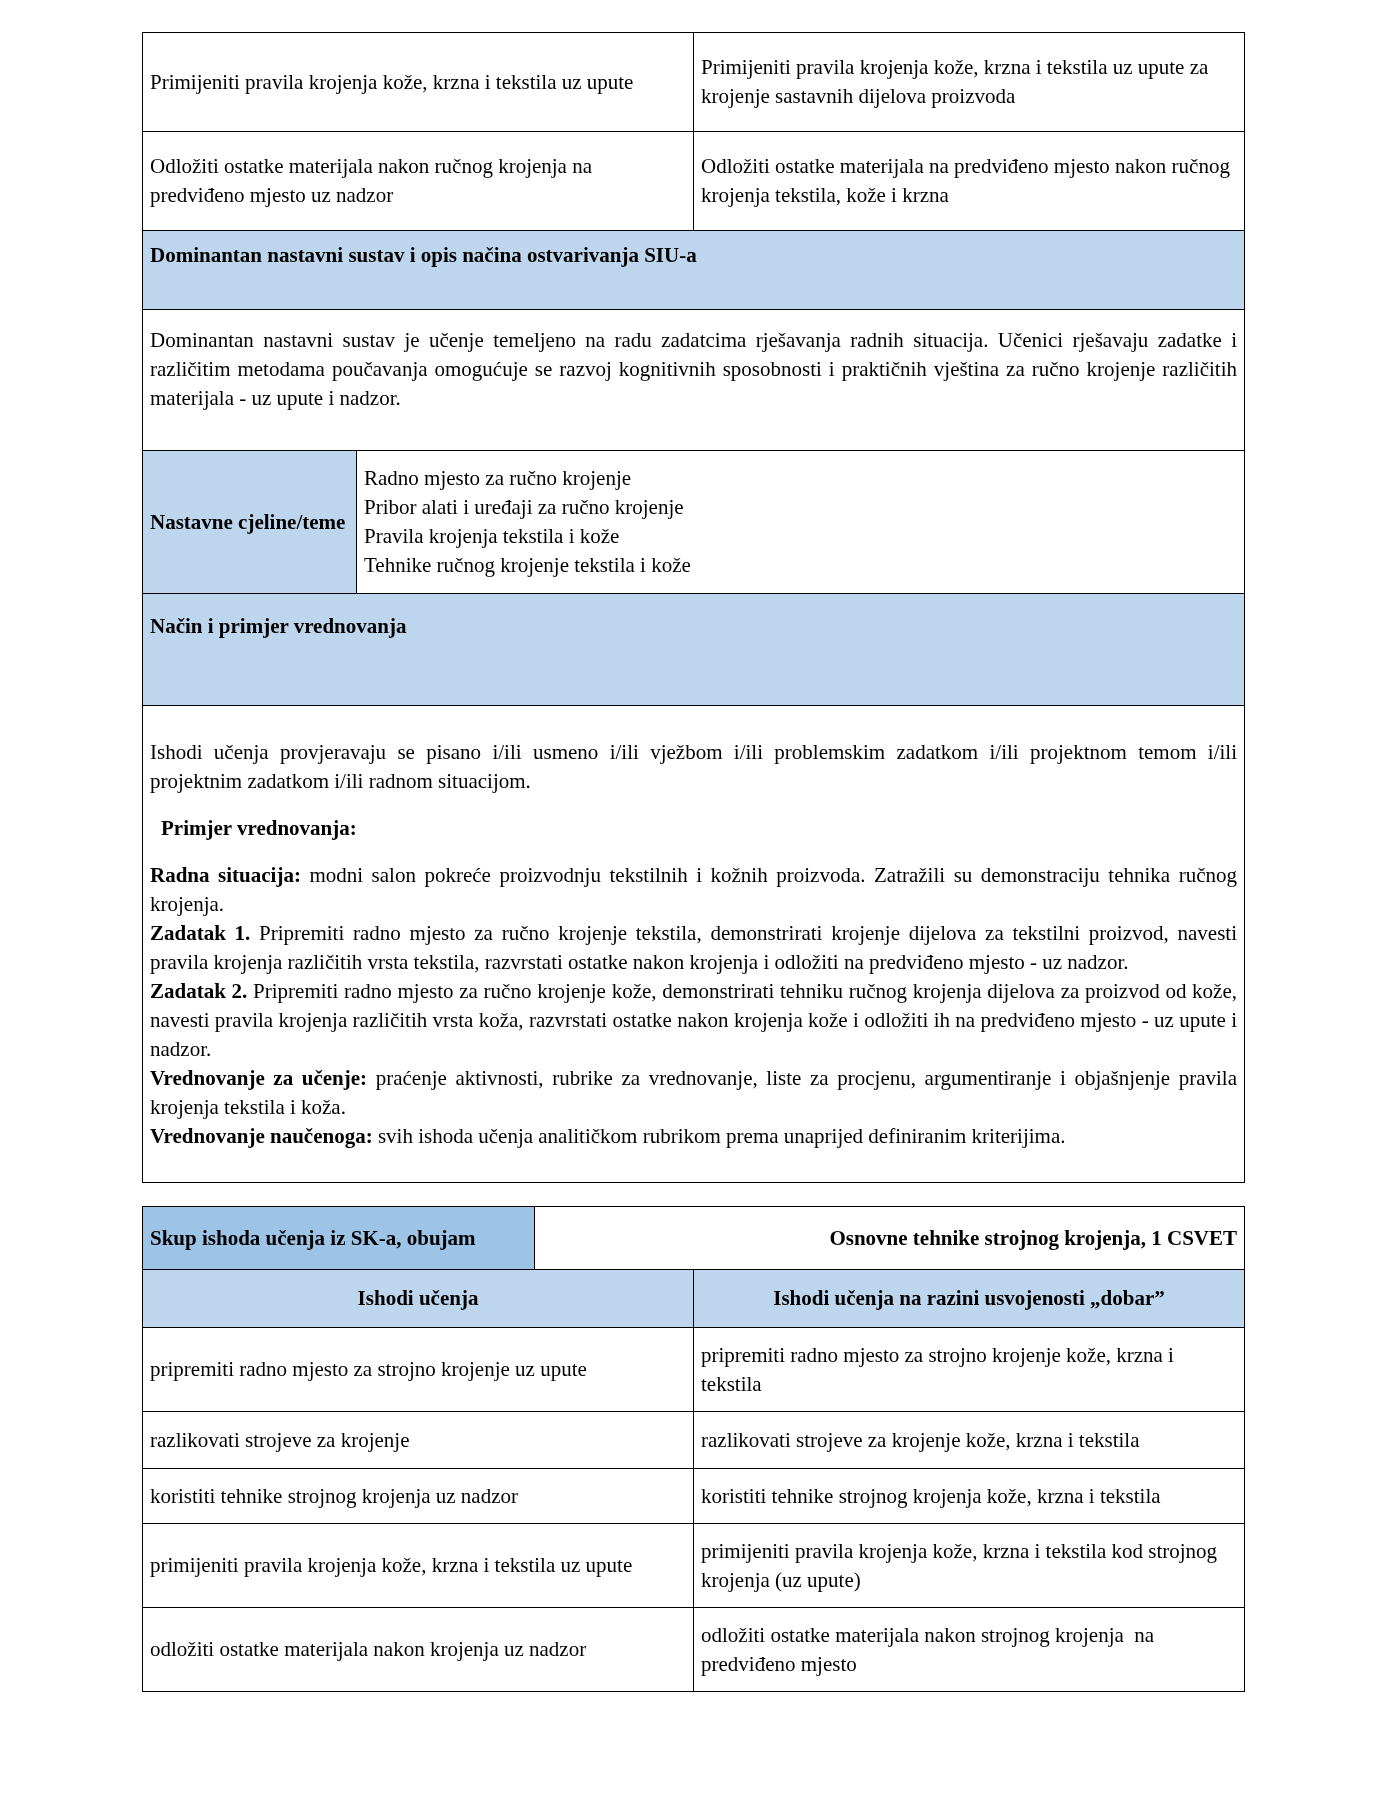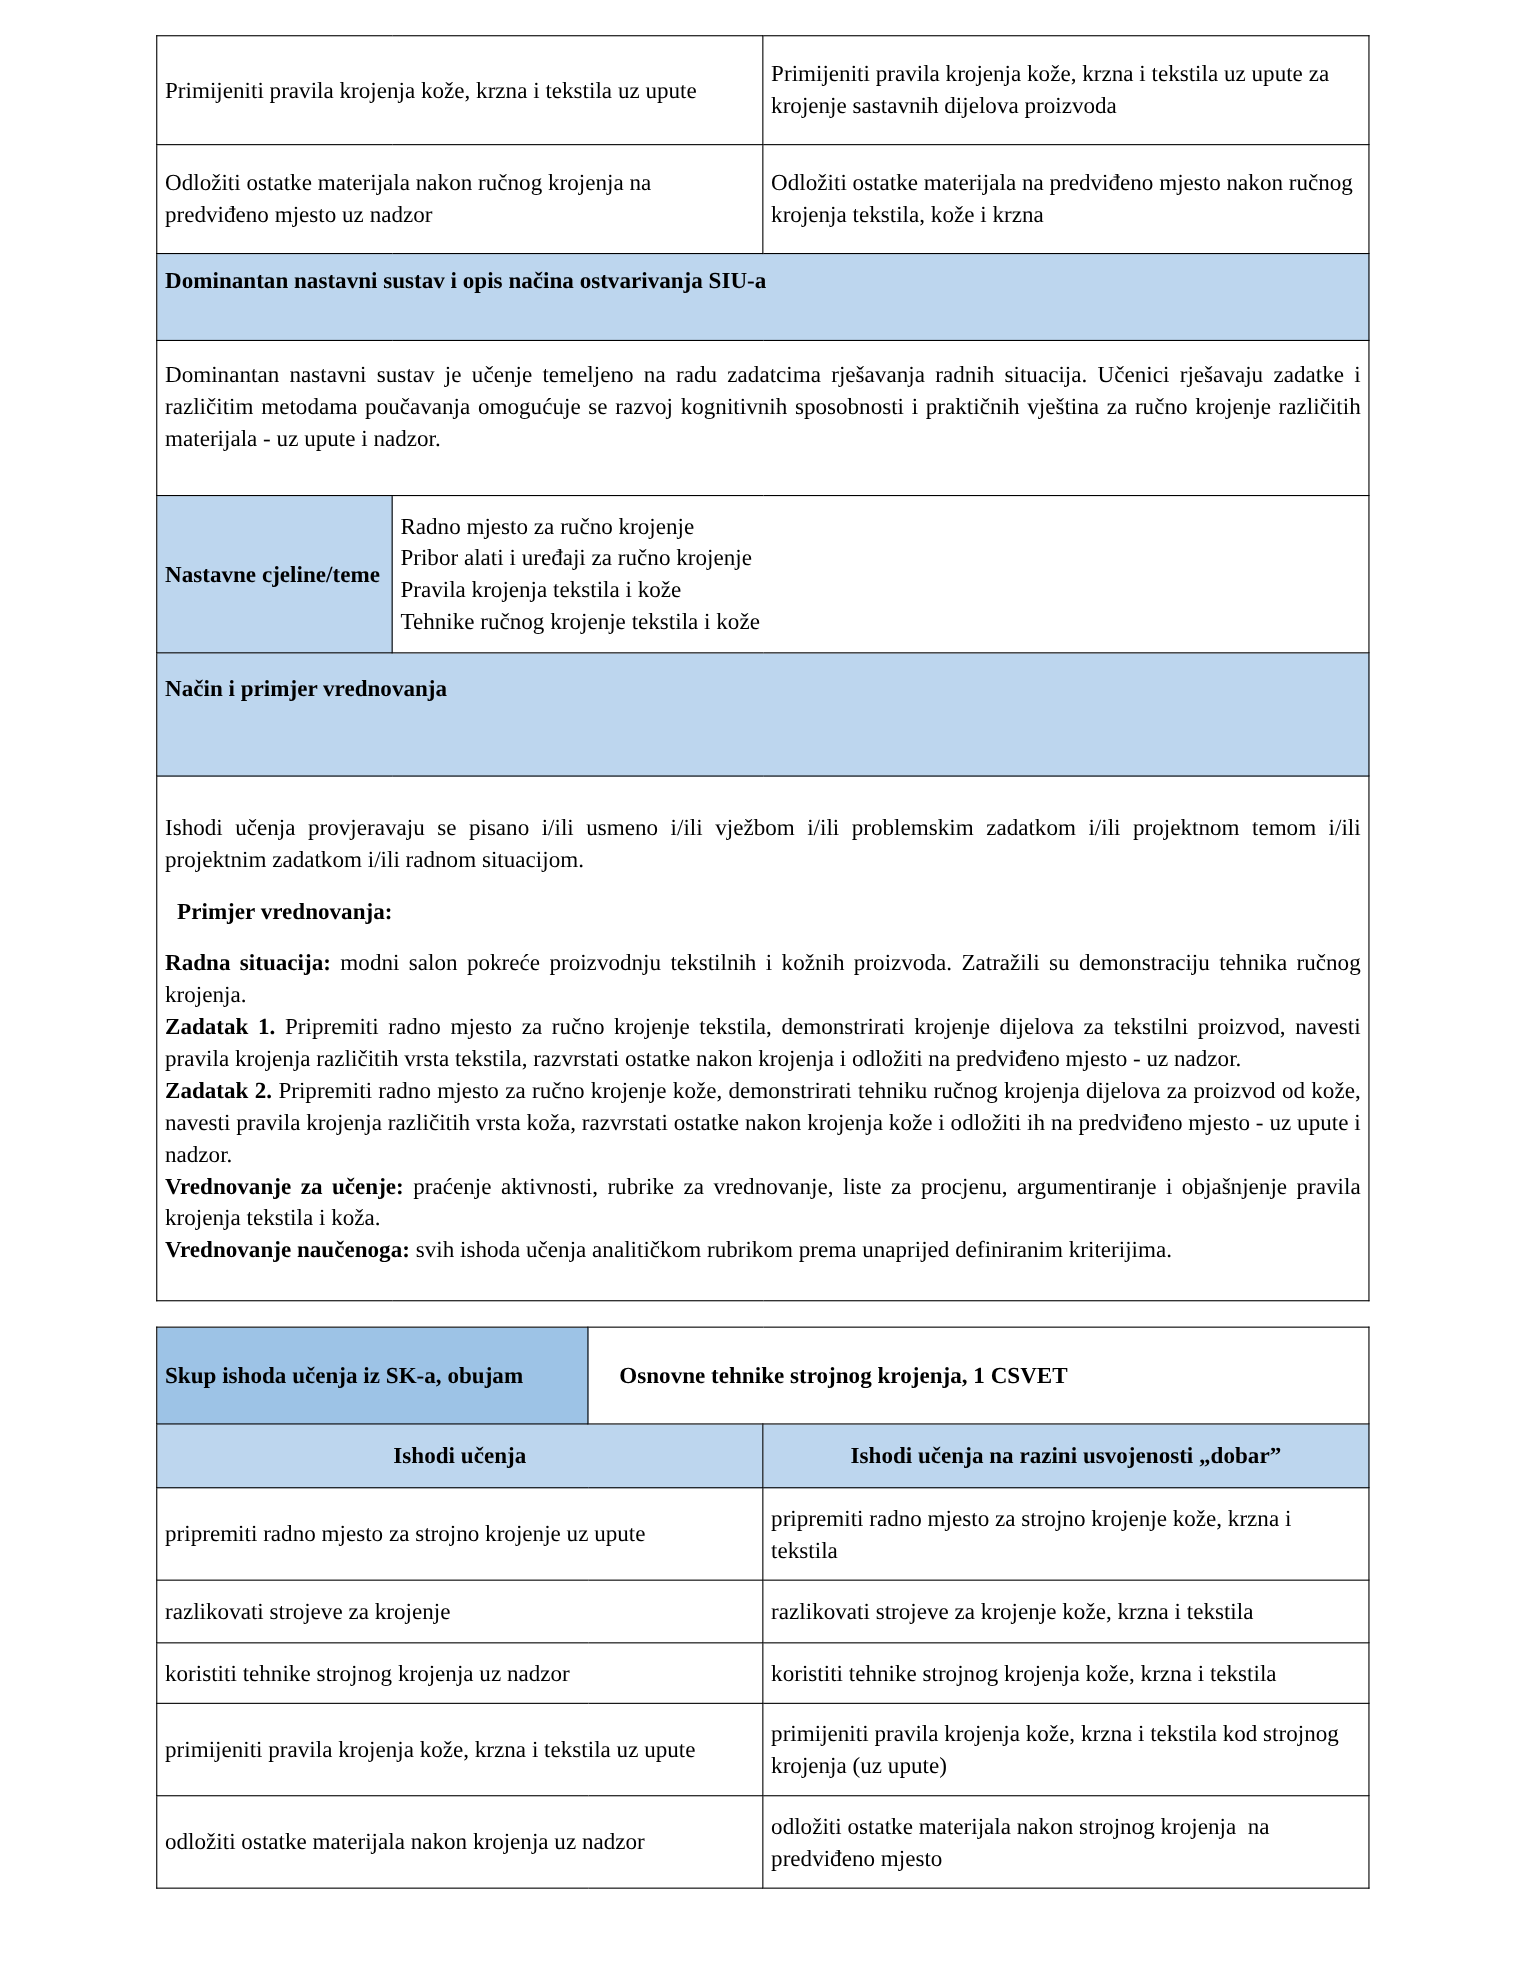--- a/index.html
+++ b/index.html
@@ -70,23 +70,23 @@
 </tbody>
   </table>
 
 <table class="tbl t2">
   <colgroup>
     <col style="width:392px">
     <col style="width:159px">
     <col style="width:551px">
   </colgroup>
   <tbody>
-      <tr style="height:88px">
+      <tr style="height:63px">
     <td class="blue2 b">Skup ishoda učenja iz SK-a, obujam</td>
-    <td colspan="2" class="b" style="padding-left:28px;">Osnovne tehnike strojnog krojenja, 1 CSVET</td>
+    <td colspan="2" class="b" style="padding-left:28px;text-align:right;">Osnovne tehnike strojnog krojenja, 1 CSVET</td>
   </tr>
   <tr style="height:58px">
     <td colspan="2" class="blue b center">Ishodi učenja</td>
     <td class="blue b center">Ishodi učenja na razini usvojenosti „dobar”</td>
   </tr>
   <tr style="height:84px">
     <td colspan="2">pripremiti radno mjesto za strojno krojenje uz upute</td>
     <td>pripremiti radno mjesto za strojno krojenje kože, krzna i tekstila</td>
   </tr>
   <tr style="height:57px">

